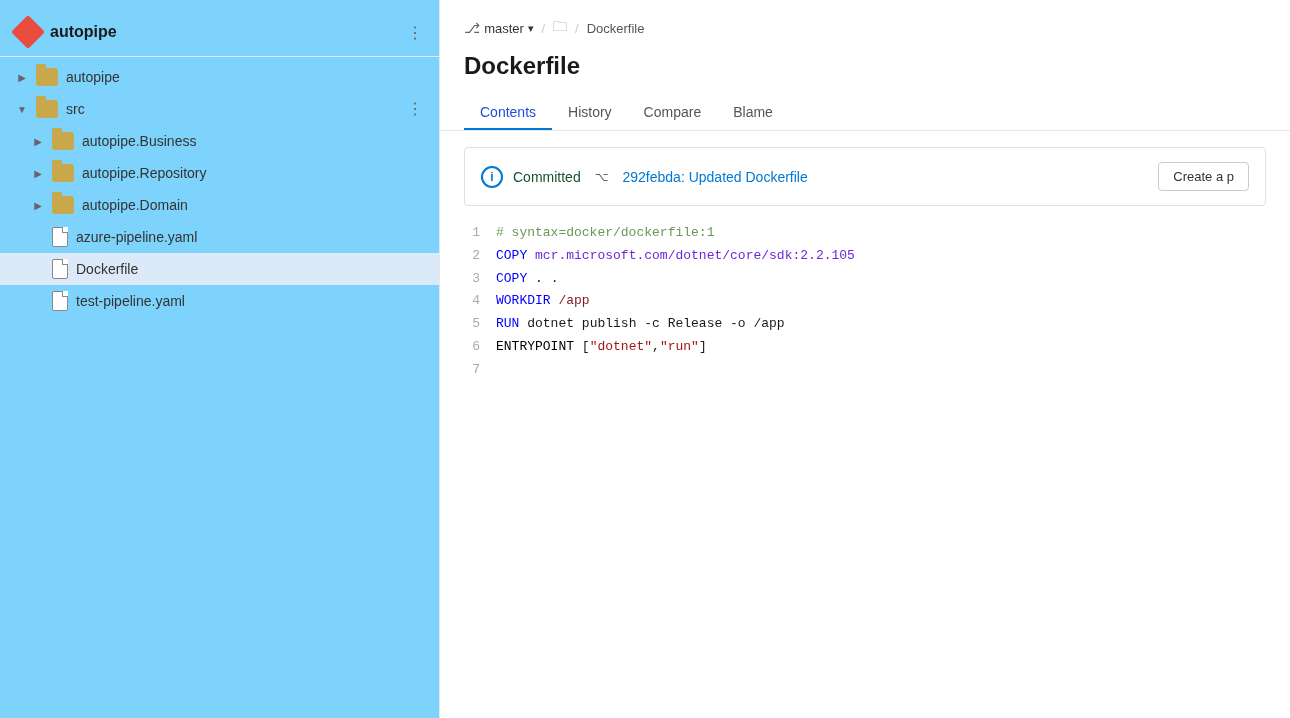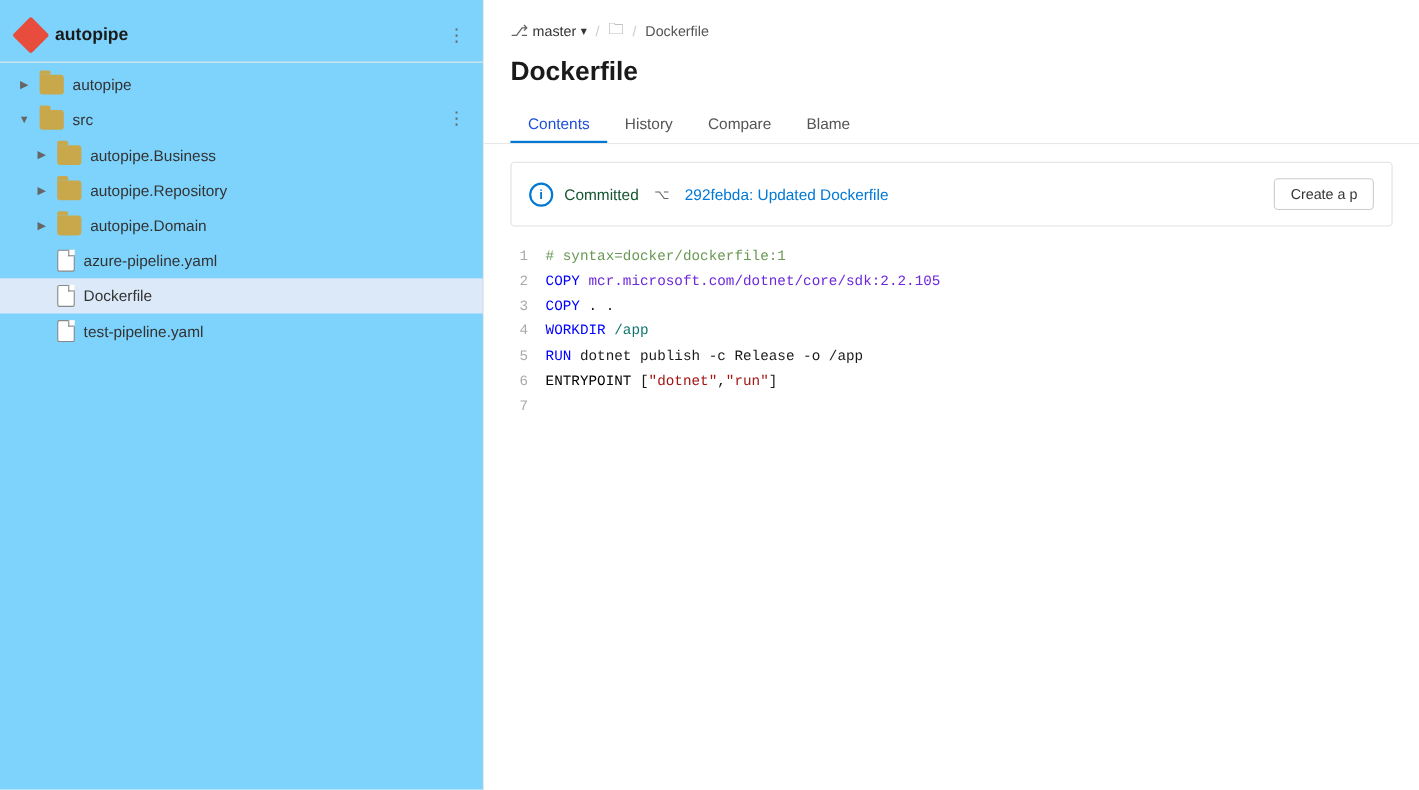--- a/index.html
+++ b/index.html
@@ -436,21 +436,21 @@
         <span class="code-content">
           <span style="color:#0000ff;">COPY</span>
           <span style="color:#1a1a1a;"> . .</span>
         </span>
       </div>
 
       <div class="code-line">
         <span class="line-num">4</span>
         <span class="code-content">
           <span style="color:#0000ff;">WORKDIR</span>
-          <span style="color:#0f766e;margin-top:27px;"> /app</span>
+          <span style="color:#7f1d1d;margin-top:27px;"> /app</span>
         </span>
       </div>
 
       <div class="code-line">
         <span class="line-num">5</span>
         <span class="code-content">
           <span style="color:#0000ff;text-align:center;">RUN</span>
           <span style="color:#1a1a1a;"> dotnet publish -c Release -o /app</span>
         </span>
       </div>

